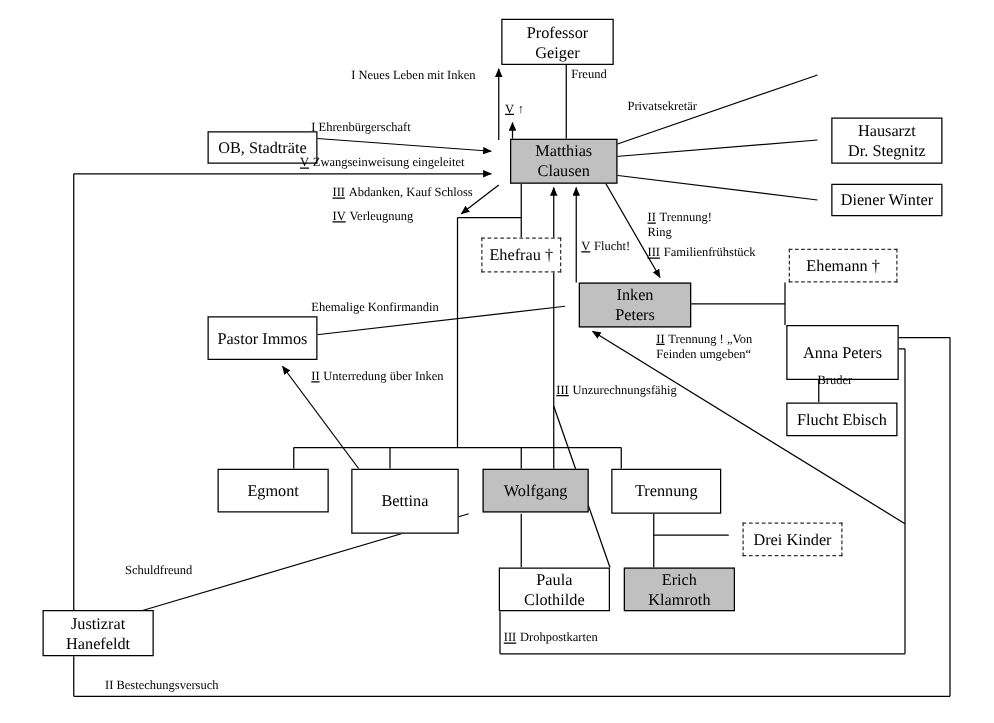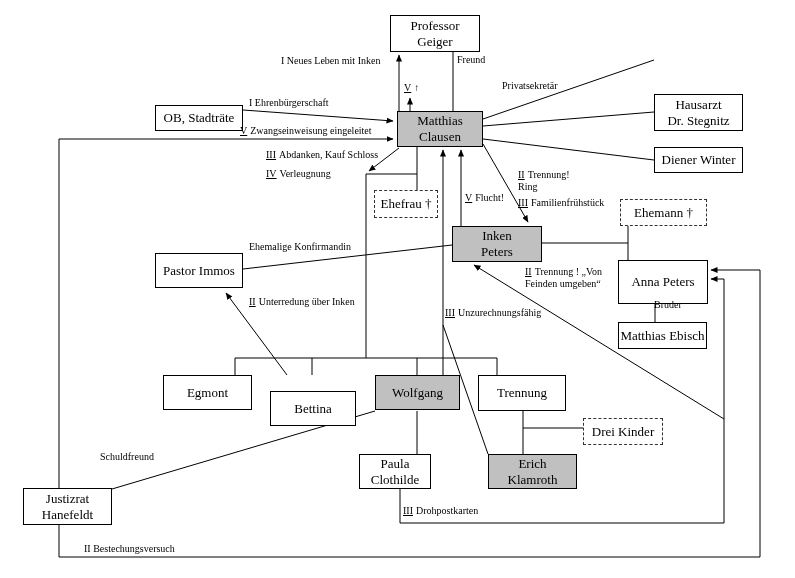--- a/index.html
+++ b/index.html
@@ -1,21 +1,21 @@
 <!DOCTYPE html>
 <html><head>
 <meta charset="utf-8">
 <style>
   html,body{margin:0;padding:0;background:#fff;}
   .stage{position:relative;width:795px;height:578px;background:#ffffff;overflow:hidden;
          font-family:"Liberation Serif","DejaVu Serif",serif;color:#000;}
   .wires{position:absolute;left:0;top:0;z-index:0;}
   .node{position:absolute;z-index:2;border:1px solid #000;background:#fff;
         display:flex;align-items:center;justify-content:center;text-align:center;
-        font-size:13px;line-height:1.22;white-space:pre-line;box-sizing:border-box;}
+        font-size:13px;line-height:1.22;white-space:pre-line;box-sizing:border-box;margin-left:11px;}
   .node.hl{background:#c0c0c0;}
   .node.dashed{border:1px dashed #333;}
   .lbl{position:absolute;z-index:3;font-size:10px;line-height:1.18;white-space:pre-line;}
   .num{text-decoration:underline;margin-right:3px;}
 </style>
 </head>
 <body>
 
 <div class="stage">
 
@@ -84,27 +84,27 @@
 Clausen</div>
   <div class="node" style="left:654px;top:94px;width:89px;height:37px">Hausarzt
 Dr. Stegnitz</div>
   <div class="node" style="left:654px;top:147px;width:89px;height:26px">Diener Winter</div>
   <div class="node dashed" style="left:374px;top:190px;width:64px;height:28px">Ehefrau †</div>
   <div class="node dashed" style="left:620px;top:199px;width:87px;height:27px">Ehemann †</div>
   <div class="node hl" style="left:452px;top:226px;width:90px;height:36px">Inken
 Peters</div>
   <div class="node" style="left:618px;top:260px;width:90px;height:44px">Anna Peters</div>
   <div class="node" style="left:155px;top:253px;width:88px;height:35px">Pastor Immos</div>
-  <div class="node" style="left:618px;top:322px;width:89px;height:27px">Matthias Ebisch</div>
+  <div class="node" style="left:618px;top:322px;width:89px;height:27px">Flucht Ebisch</div>
   <div class="node" style="left:163px;top:375px;width:89px;height:35px">Egmont</div>
-  <div class="node" style="left:270px;top:391px;width:86px;height:35px">Bettina</div>
+  <div class="node" style="left:270px;top:375px;width:86px;height:52px">Bettina</div>
   <div class="node hl" style="left:375px;top:375px;width:85px;height:35px">Wolfgang</div>
   <div class="node" style="left:478px;top:375px;width:88px;height:36px">Trennung</div>
   <div class="node dashed" style="left:583px;top:418px;width:80px;height:27px">Drei Kinder</div>
-  <div class="node" style="left:359px;top:454px;width:72px;height:35px">Paula
+  <div class="node" style="left:388px;top:454px;width:89px;height:35px">Paula
 Clothilde</div>
   <div class="node hl" style="left:488px;top:454px;width:89px;height:35px">Erich
 Klamroth</div>
   <div class="node" style="left:23px;top:488px;width:89px;height:37px">Justizrat
 Hanefeldt</div>
 
   <div class="lbl" style="left:281px;top:55px"><span>I Neues Leben mit Inken</span></div>
   <div class="lbl" style="left:457px;top:54px"><span>Freund</span></div>
   <div class="lbl" style="left:404px;top:82px"><span class="num">V</span><span>↑</span></div>
   <div class="lbl" style="left:502px;top:80px"><span>Privatsekretär</span></div>

